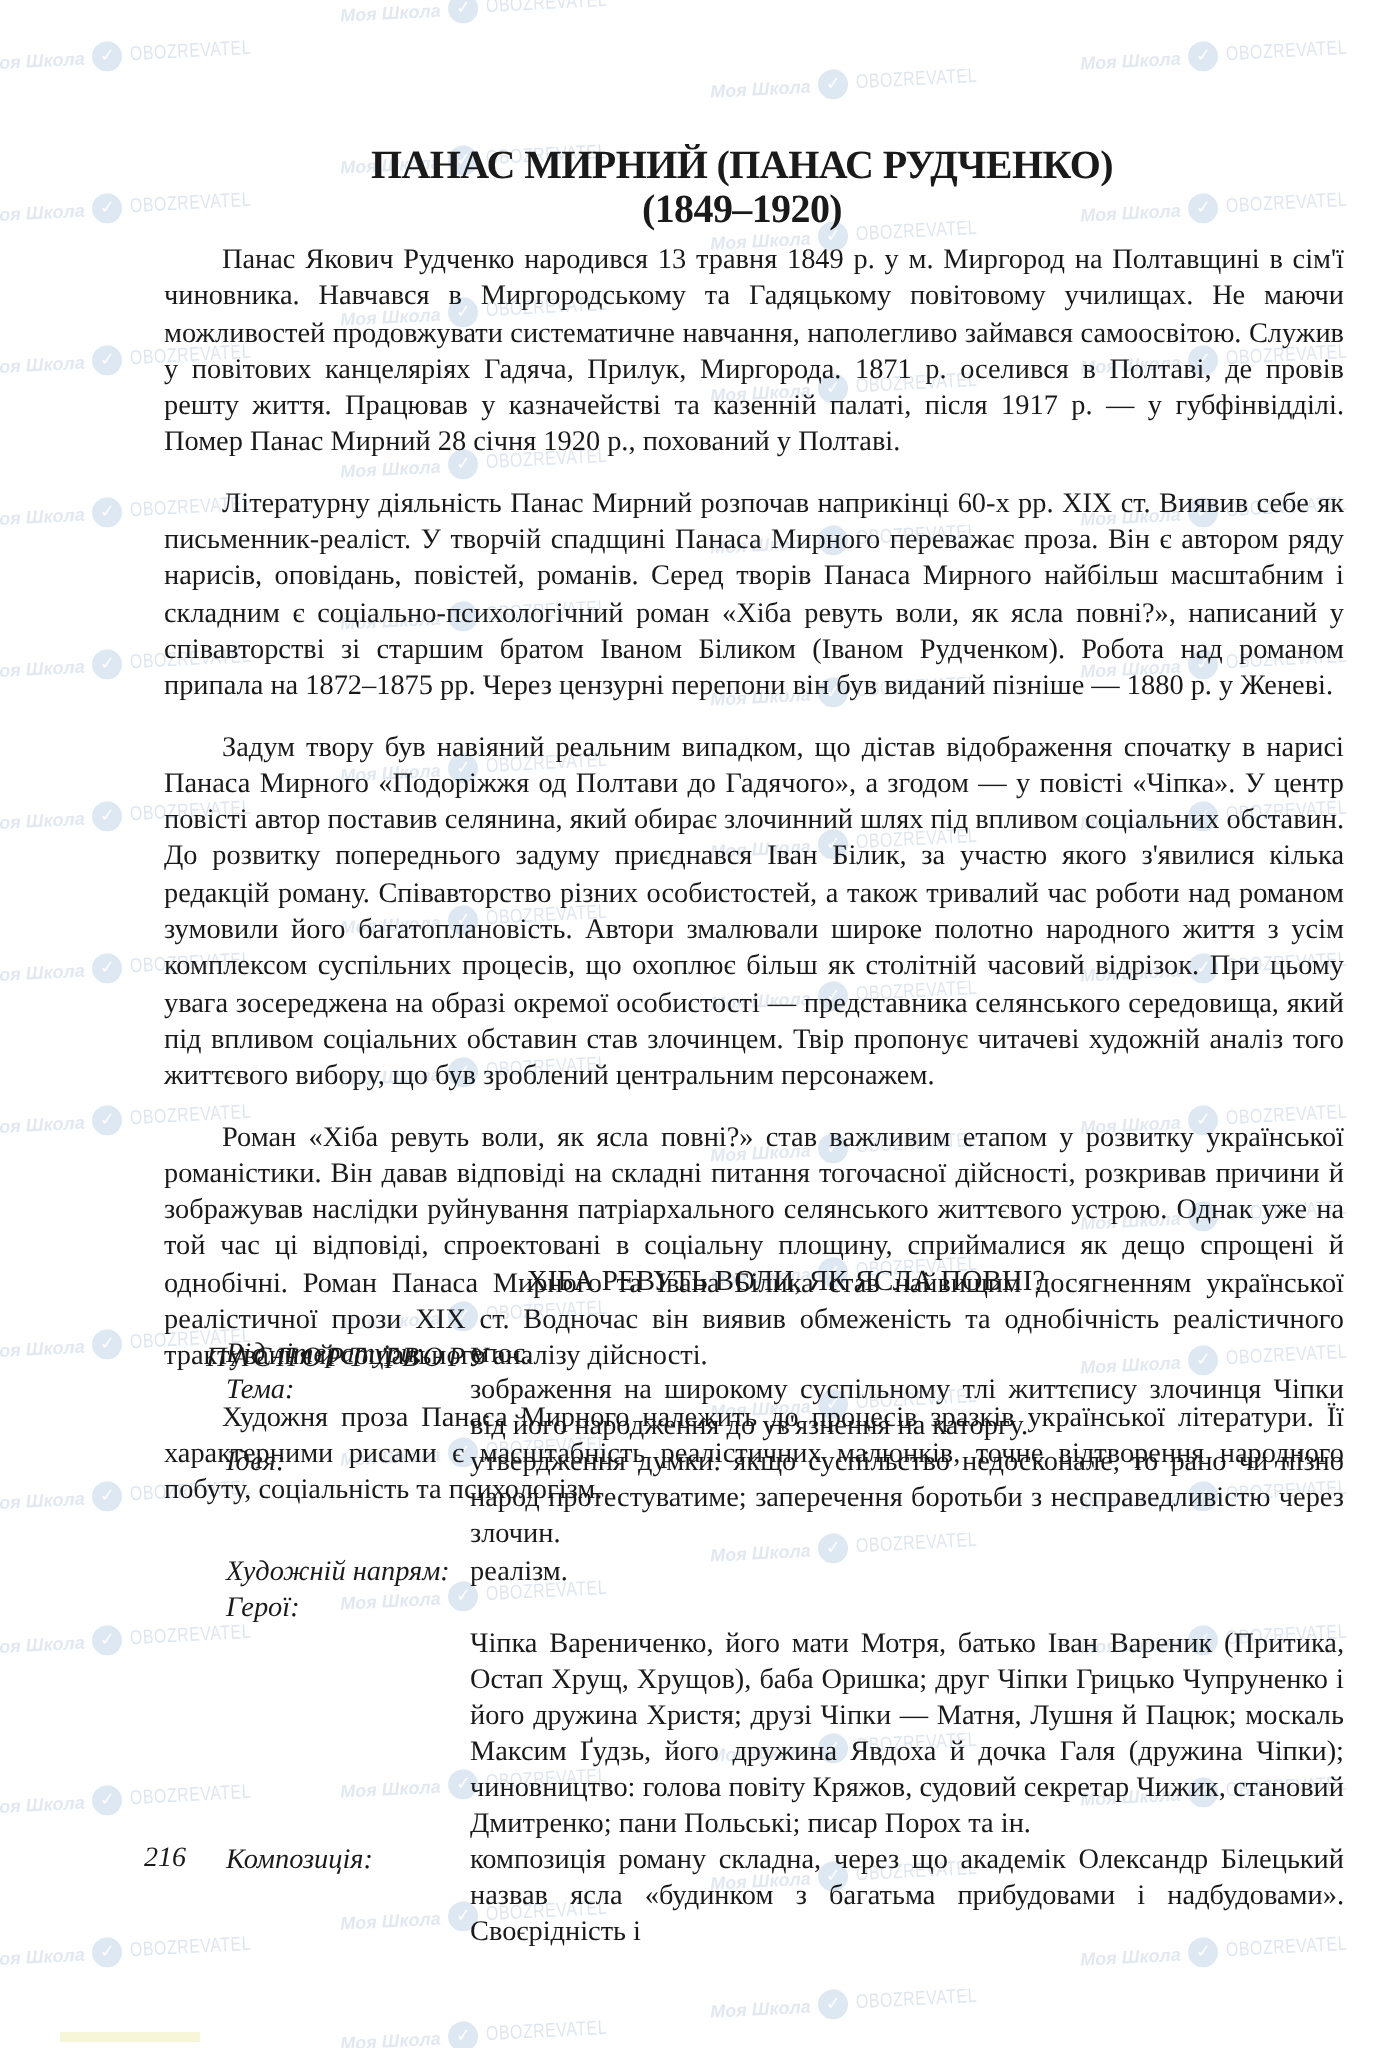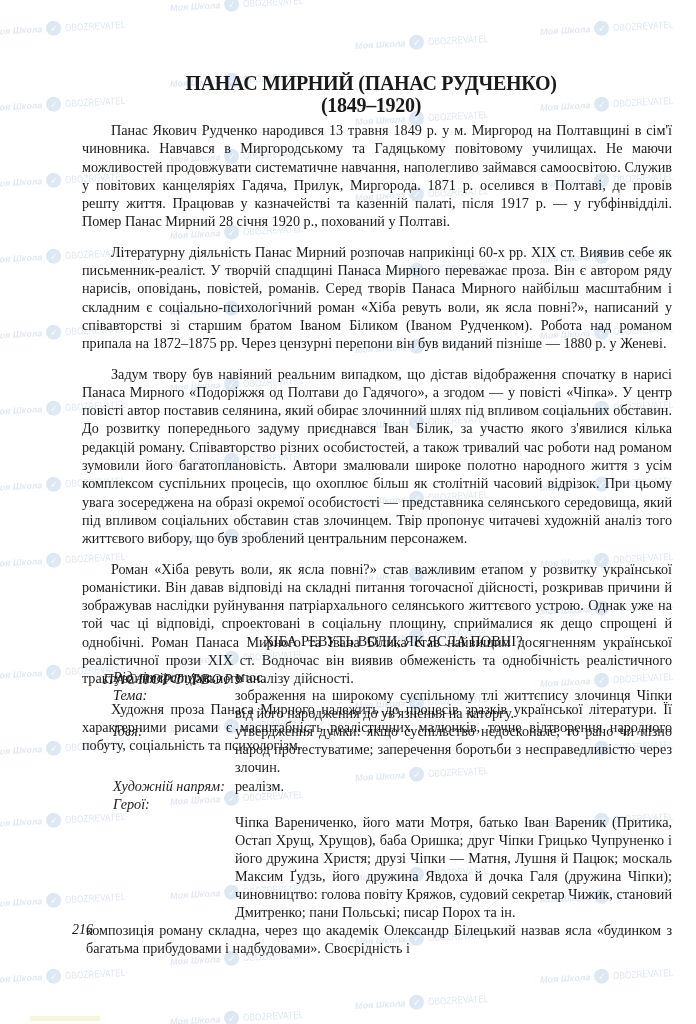--- a/index.html
+++ b/index.html
@@ -377,19 +377,20 @@
     </div>
     <div class="prow">
       <div class="plabel">Художній напрям:</div>
       <div class="pvalue">реалізм.</div>
     </div>
     <div class="prow">
       <div class="plabel">Герої:</div>
       <div class="pvalue" style="padding-top:18px;">Чіпка Варениченко, його мати Мотря, батько Іван Вареник (Притика, Остап Хрущ, Хрущов), баба Оришка; друг Чіпки Грицько Чупруненко і його дружина Христя; друзі Чіпки — Матня, Лушня й Пацюк; москаль Максим Ґудзь, його дружина Явдоха й дочка Галя (дружина Чіпки); чиновництво: голова повіту Кряжов, судовий секретар Чижик, становий Дмитренко; пани Польські; писар Порох та ін.</div>
     </div>
     <div class="prow">
+      <div class="plabel">Композиція:</div>
       <div class="pvalue">композиція роману складна, через що академік Олександр Білецький назвав ясла «будинком з багатьма прибудовами і надбудовами». Своєрідність і</div>
     </div>
   </div>
 
   <div class="page-num">216</div>
   <div class="scan-edge"></div>
 </div>
 
 </body></html>

